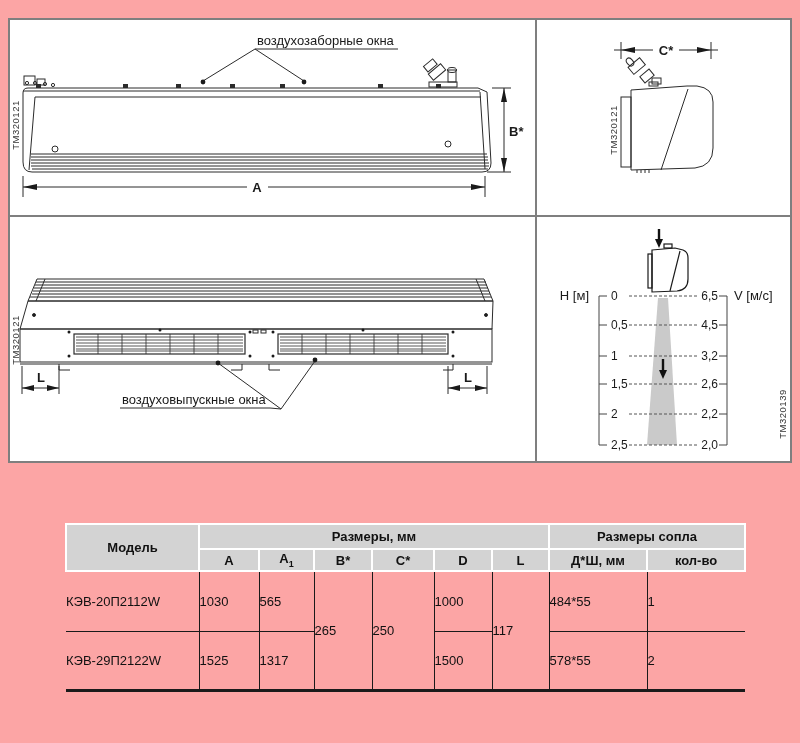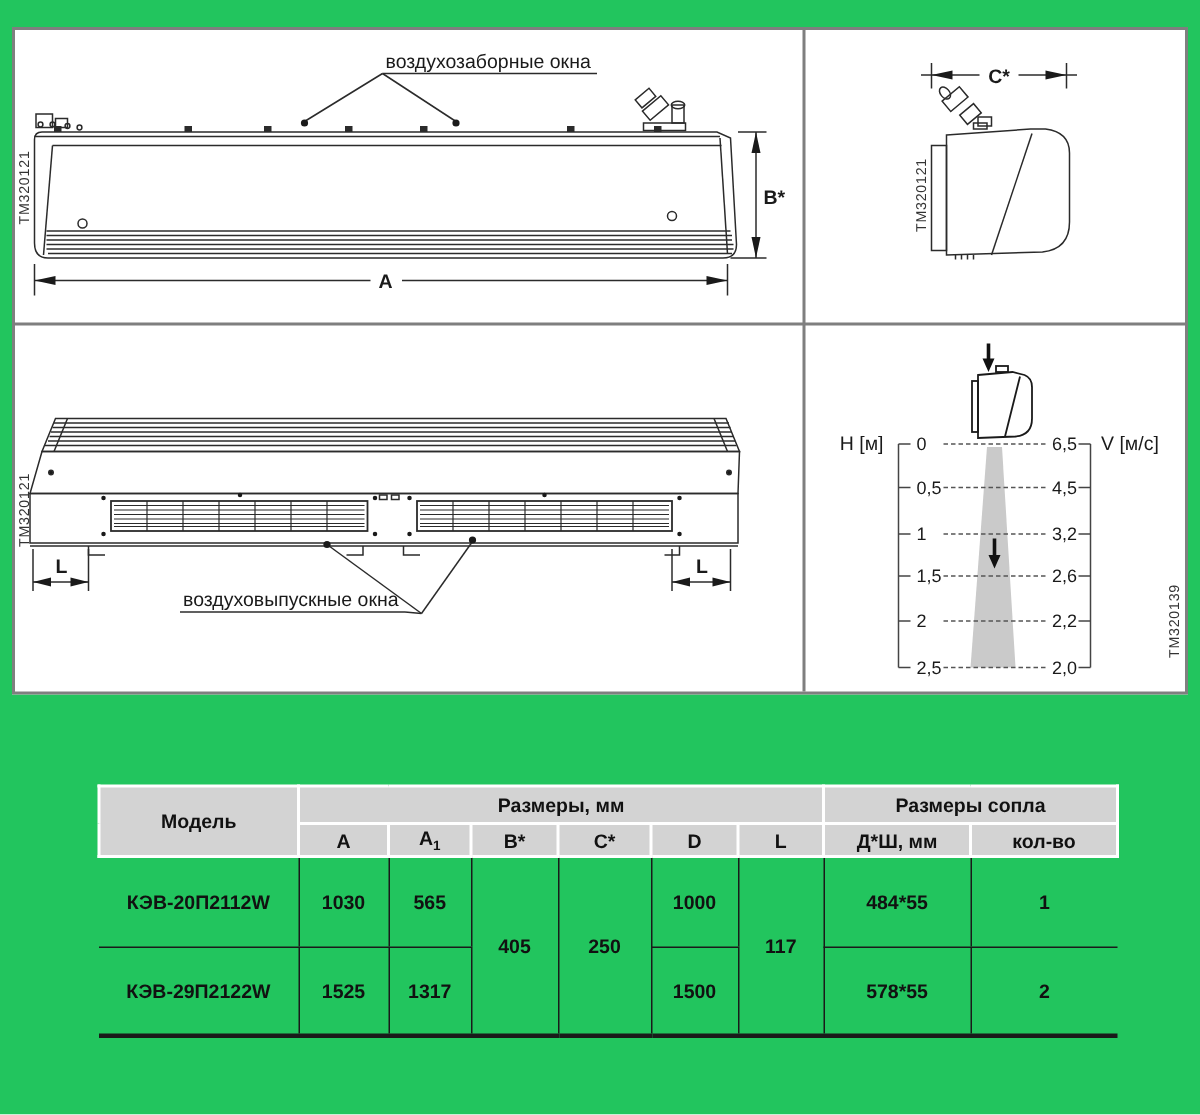--- a/index.html
+++ b/index.html
@@ -1,17 +1,17 @@
 <!DOCTYPE html>
 <html><head>
 <meta charset="utf-8">
 <style>
   html,body{margin:0;padding:0;background:#fff;}
   .page{
-    position:relative;width:800px;height:743px;background:#22c55e;
+    position:relative;width:800px;height:743px;background:#fca5a5;
     font-family:"Liberation Sans", sans-serif;color:#111;overflow:hidden;
   }
   .draw-area{
     position:absolute;left:8px;top:18px;width:784px;height:445px;
     border:2px solid #7f7f7f;box-sizing:border-box;background:#fff;
   }
   .panel{position:absolute;}
   .panel svg{display:block;}
   .v-div{position:absolute;left:525px;top:0;width:2px;height:441px;background:#7f7f7f;}
   .h-div{position:absolute;left:0;top:195px;width:780px;height:2px;background:#7f7f7f;}
@@ -28,22 +28,22 @@
     border-collapse:collapse;table-layout:fixed;
     font-size:13px;
   }
   .spec-table th{
     background:#d3d3d3;border:2px solid #fff;font-weight:700;
     text-align:center;vertical-align:middle;padding:0;
   }
   .spec-table .th-group{height:23px;}
   .spec-table .th-col{height:20px;}
   .spec-table td{
-    text-align:center;vertical-align:middle;padding:0;
-    border-left:1px solid #1a1a1a;font-weight:700;
+    vertical-align:middle;padding:0;
+    border-left:1px solid #1a1a1a;font-weight:400;
   }
   .spec-table td.first{border-left:none;}
   .spec-table tr.row1 td{height:59px;}
   .spec-table tr.row2 td{height:57px;}
   .spec-table tr.row1 td.splits{border-bottom:1px solid #1a1a1a;}
   .spec-table tr.row2 td, .spec-table td.merged{border-bottom:3px solid #1a1a1a;}
   .spec-table sub{font-size:9px;}
 
   .notes{position:absolute;left:72px;top:689px;font-size:13px;line-height:15.5px;color:#111;}
 </style>
@@ -345,21 +345,21 @@
       <th class="th-col">C*</th>
       <th class="th-col">D</th>
       <th class="th-col">L</th>
       <th class="th-col">Д*Ш, мм</th>
       <th class="th-col">кол-во</th>
     </tr>
     <tr class="row1">
       <td class="first splits">КЭВ-20П2112W</td>
       <td class="splits">1030</td>
       <td class="splits">565</td>
-      <td rowspan="2" class="merged">405</td>
+      <td rowspan="2" class="merged">265</td>
       <td rowspan="2" class="merged">250</td>
       <td class="splits">1000</td>
       <td rowspan="2" class="merged">117</td>
       <td class="splits">484*55</td>
       <td class="splits">1</td>
     </tr>
     <tr class="row2">
       <td class="first">КЭВ-29П2122W</td>
       <td>1525</td>
       <td>1317</td>

